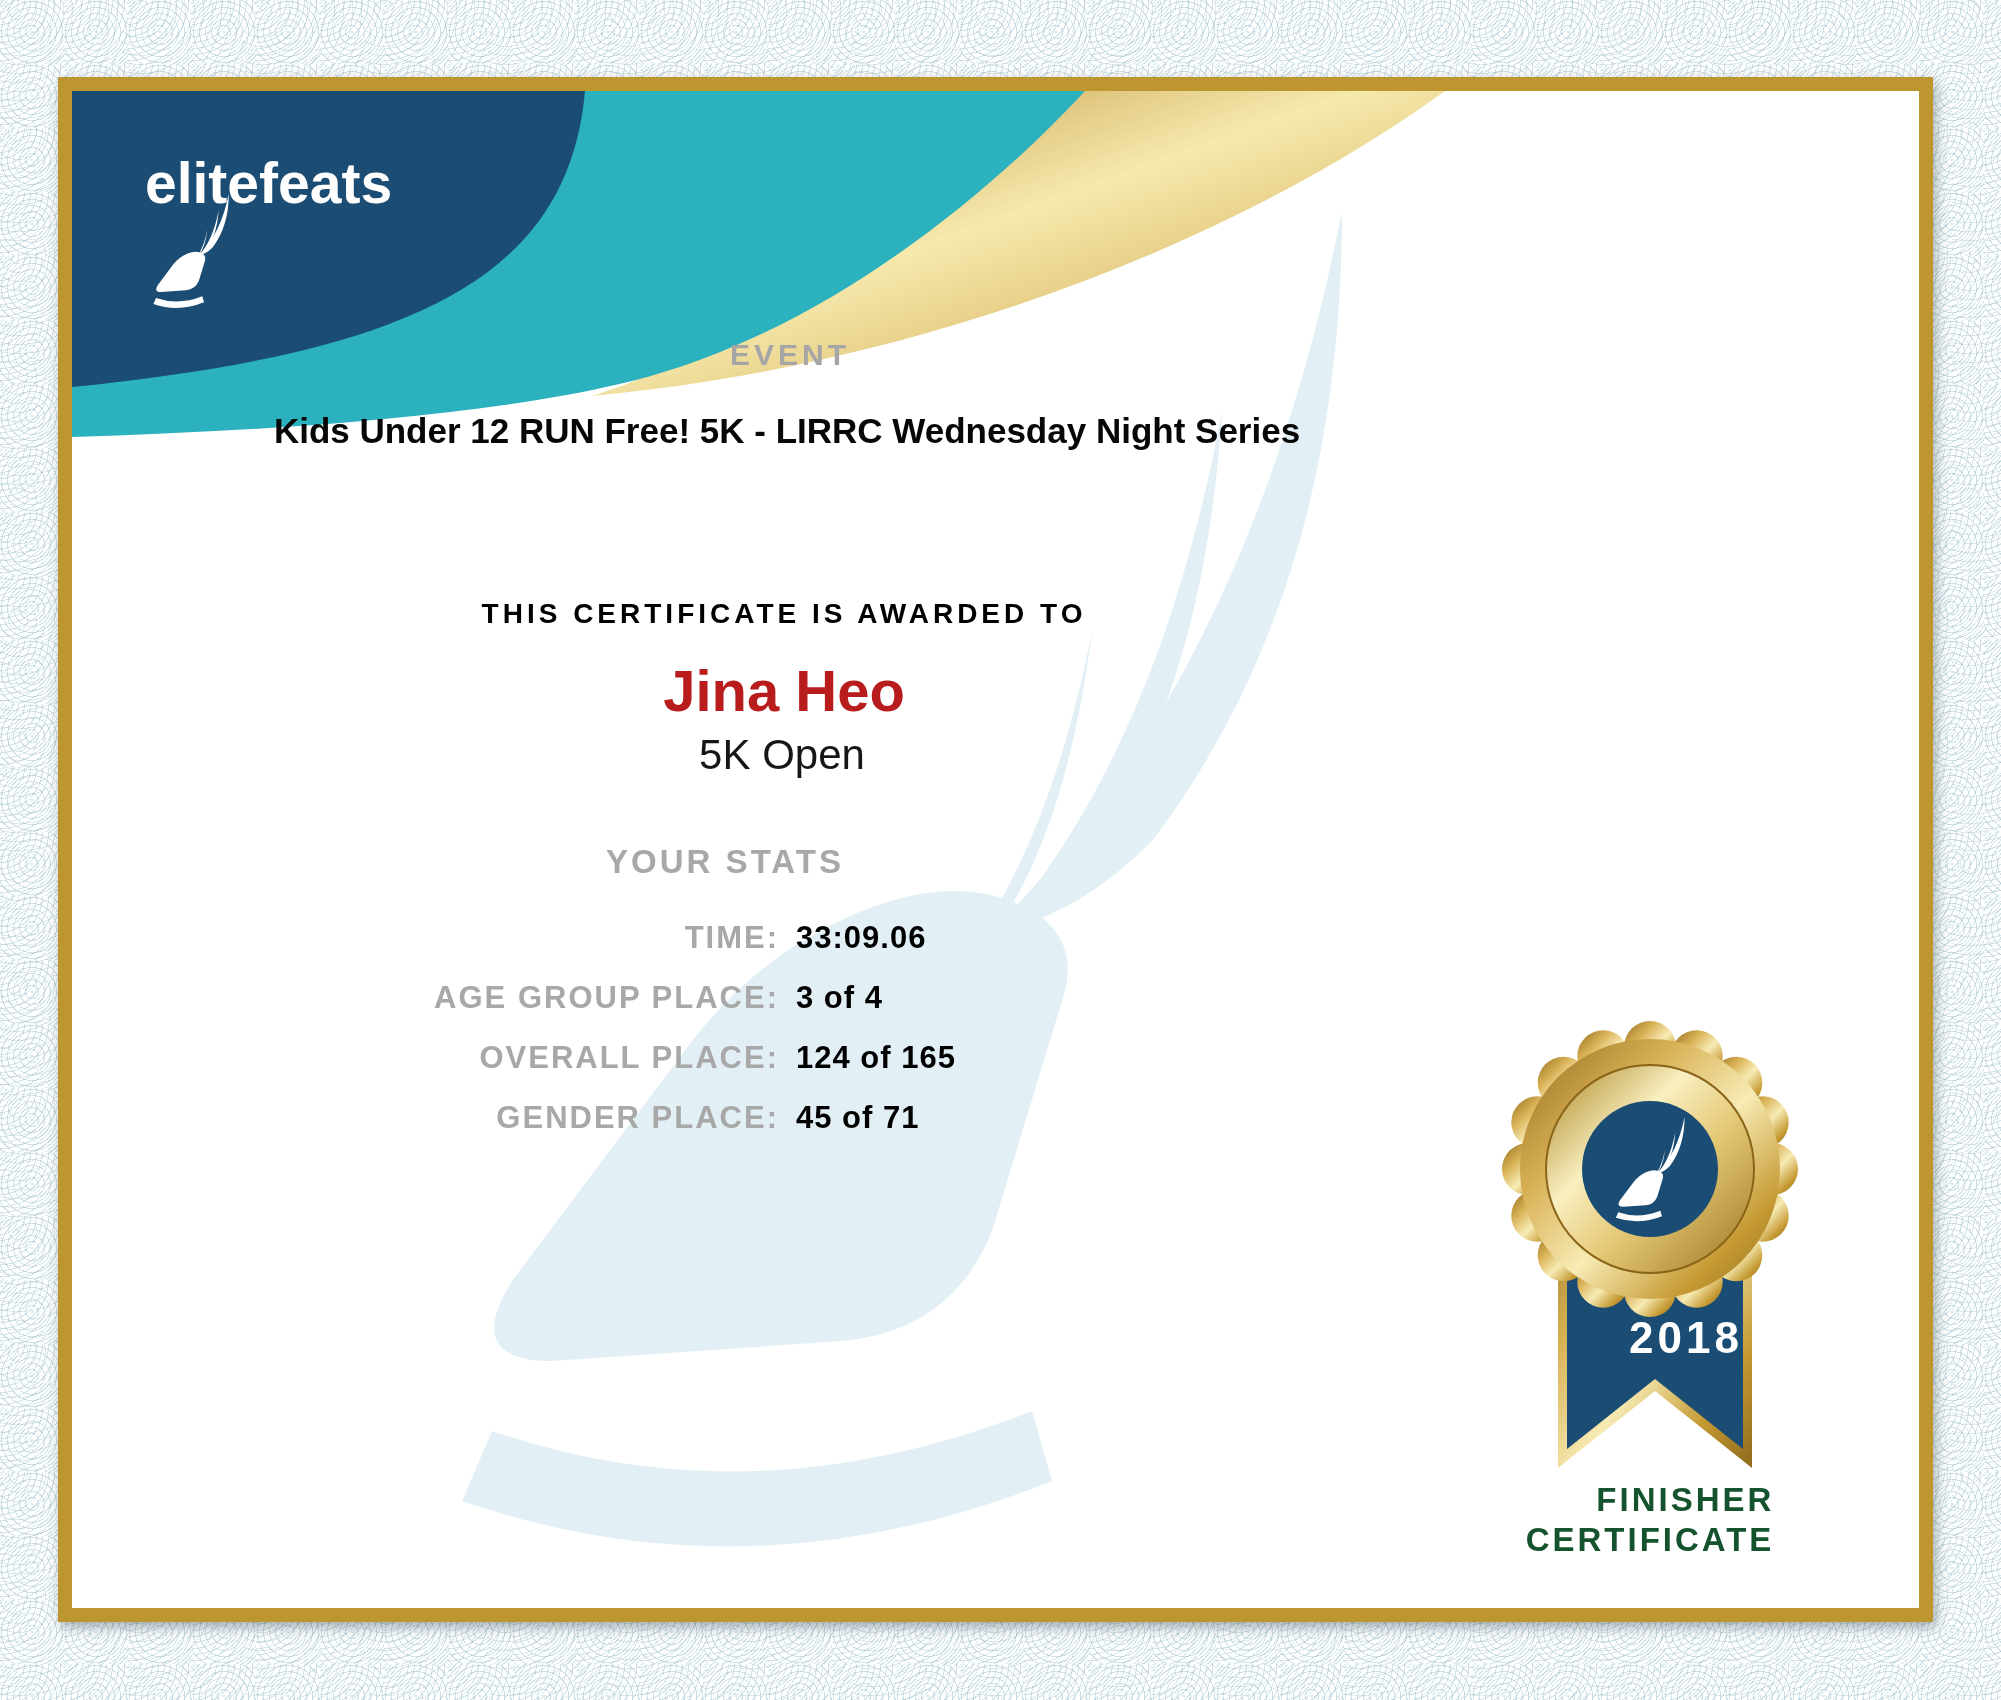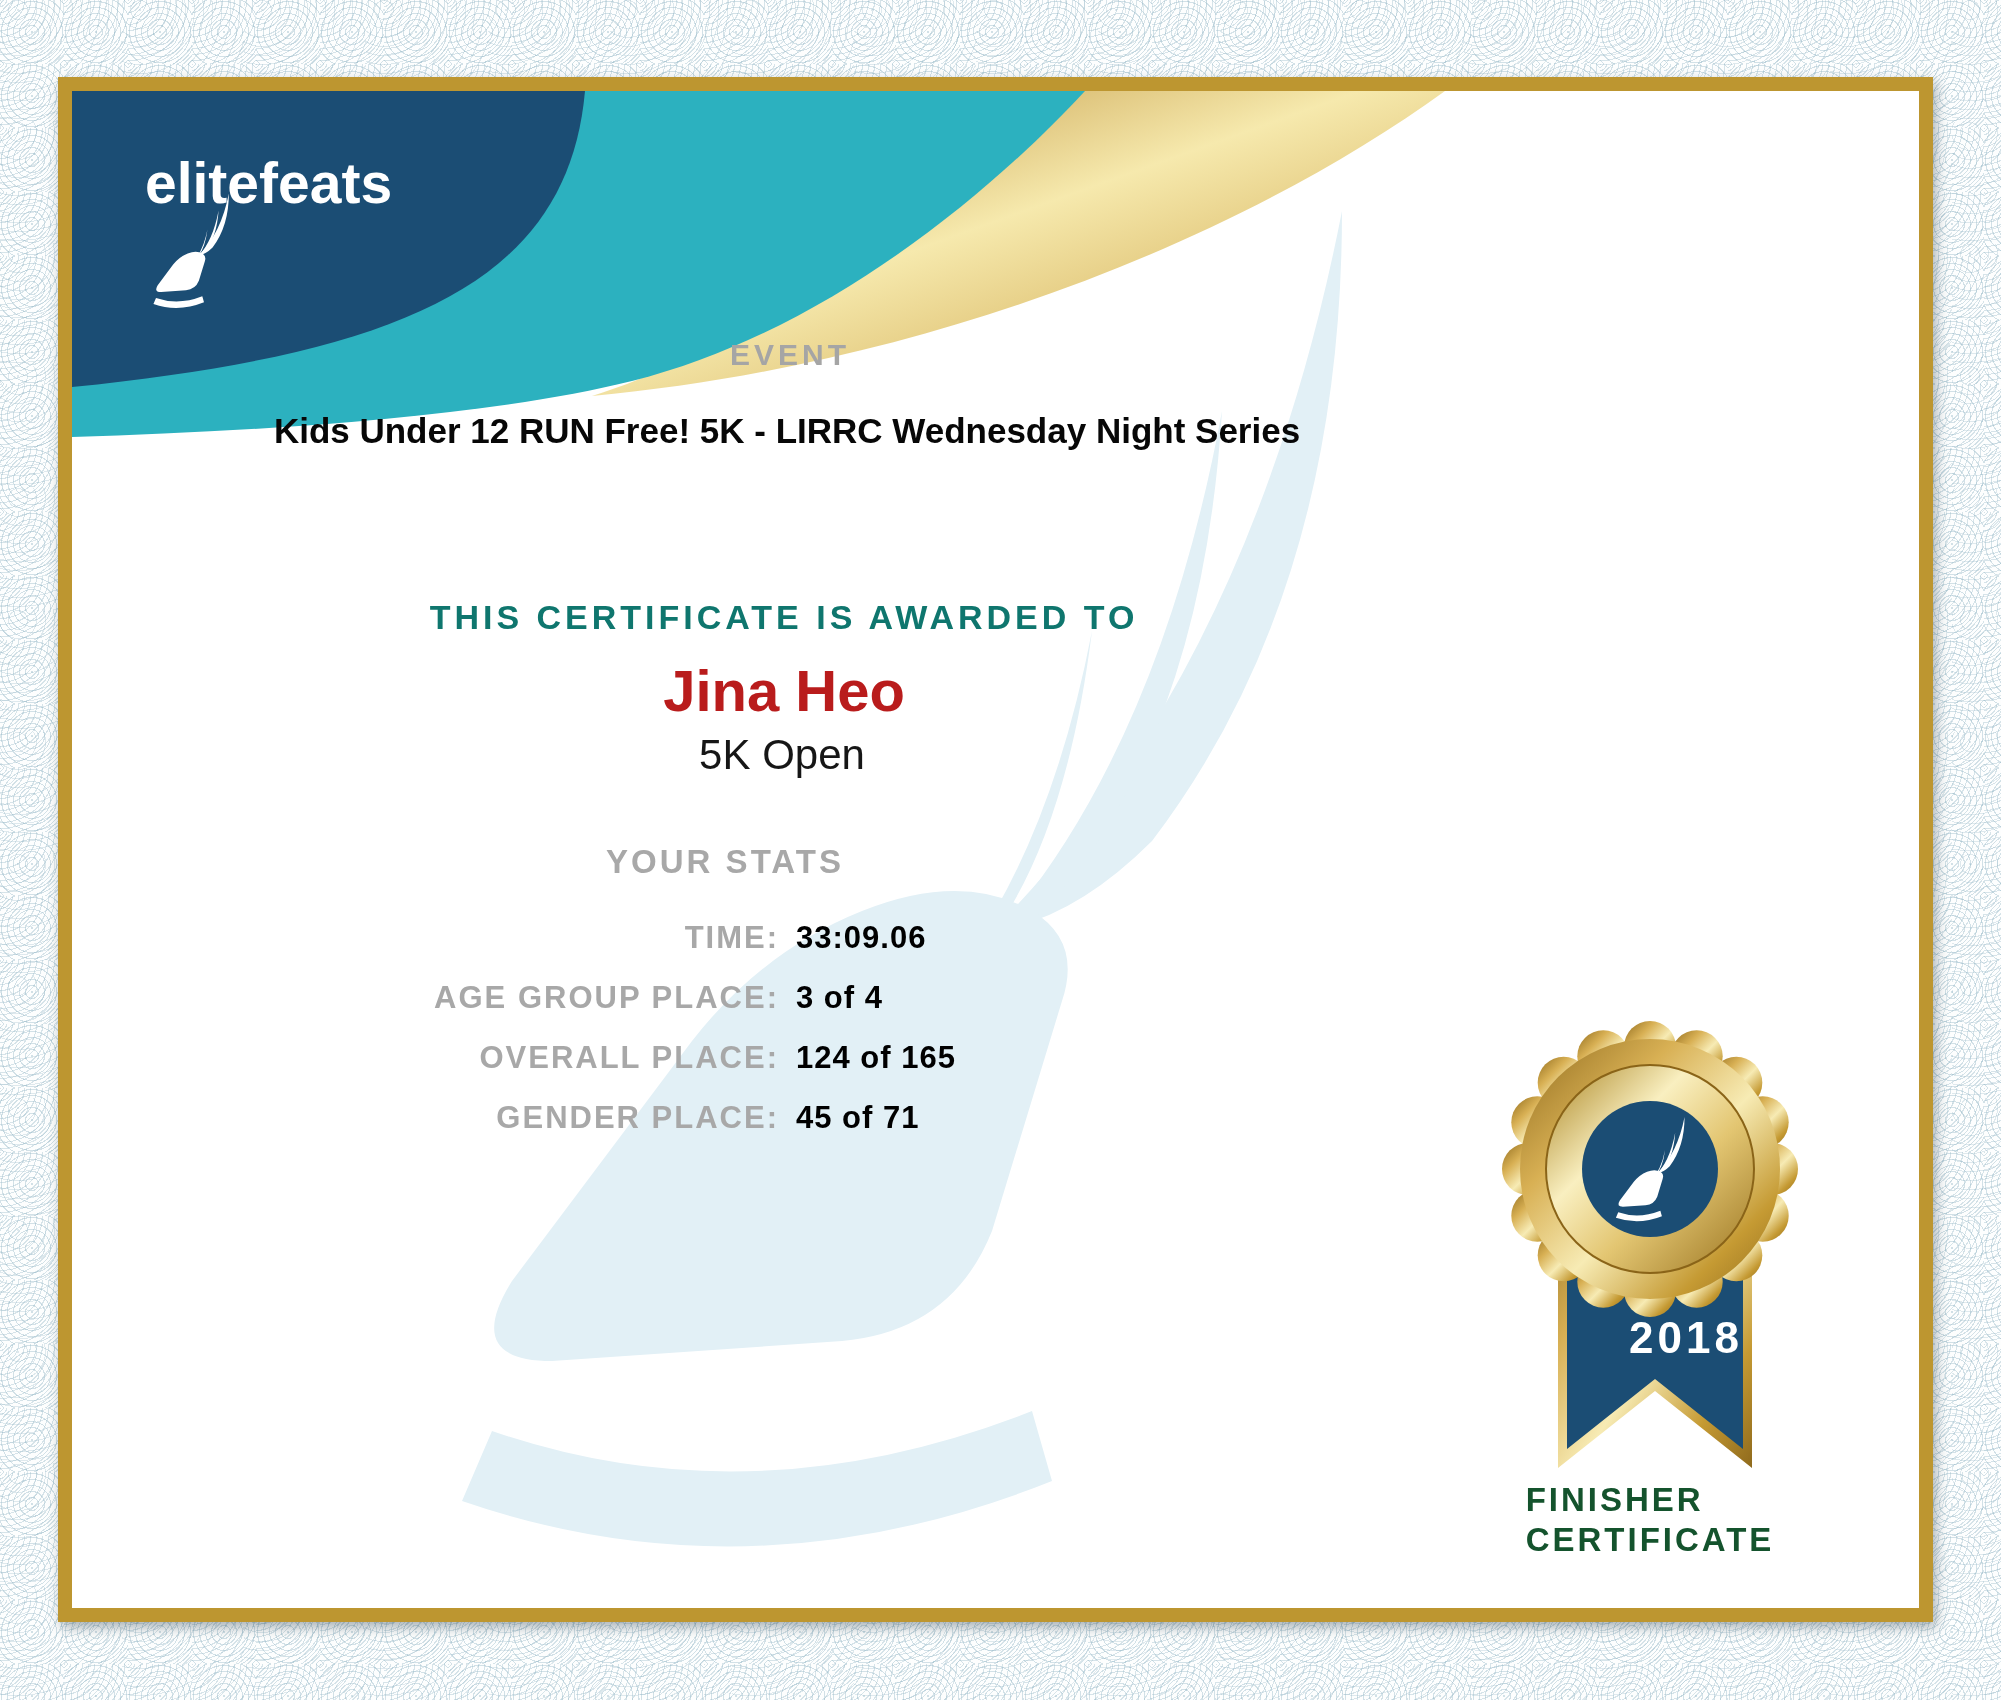--- a/index.html
+++ b/index.html
@@ -17,36 +17,36 @@
   }
   
   .frame{
     position:absolute;left:58px;top:77px;width:1847px;height:1517px;
     border:14px solid #bd9630;
     background:#ffffff;
     box-shadow:3px 5px 12px rgba(60,80,90,.45);
     overflow:hidden;
   }
   .abs{position:absolute;}
-  .centered{transform:translateX(-50%);white-space:nowrap;text-align:left;}
+  .centered{transform:translateX(-50%);white-space:nowrap;text-align:right;}
 
   
   .watermark{position:absolute;left:340px;top:80px;width:1000px;height:1400px;color:#e2f0f6;}
 
   
   .header-swoosh{position:absolute;left:0;top:0;width:1847px;height:360px;}
 
   
   .logo{position:absolute;left:73px;top:64px;display:flex;align-items:flex-start;color:#ffffff;flex-direction:column;}
   .logo-text{font-size:57px;font-weight:700;letter-spacing:0px;line-height:1;}
   .logo-glyph{width:86px;height:120px;margin-left:4px;margin-top:-22px;color:#ffffff;}
 
   .event-heading{left:718px;top:247px;font-size:30px;font-weight:700;color:#a5a5a5;letter-spacing:4px;}
   .event-title{left:715px;top:320px;font-size:35px;font-weight:700;color:#070707;}
-  .awarded-heading{left:712px;top:507px;font-size:34px;font-weight:700;color:#0f766e;letter-spacing:4px;}
+  .awarded-heading{left:712px;top:507px;font-size:28px;font-weight:700;color:#000000;letter-spacing:4px;}
   .recipient{left:712px;top:566px;font-size:58px;font-weight:700;color:#b91c1c;}
   .division{left:710px;top:640px;font-size:42px;font-weight:400;color:#161616;}
   .stats-heading{left:653px;top:752px;font-size:33px;font-weight:700;color:#a8a8a8;letter-spacing:3px;}
 
   .stats{position:absolute;left:0;top:817px;width:1400px;}
   .stat-row{display:flex;height:60px;line-height:60px;font-size:31px;}
   .stat-label{width:707px;text-align:right;color:#a8a8a8;font-weight:700;letter-spacing:2px;}
   .stat-value{padding-left:17px;color:#000000;font-weight:700;letter-spacing:1px;}
 
   .badge-svg{position:absolute;left:1398px;top:930px;width:370px;height:560px;}

